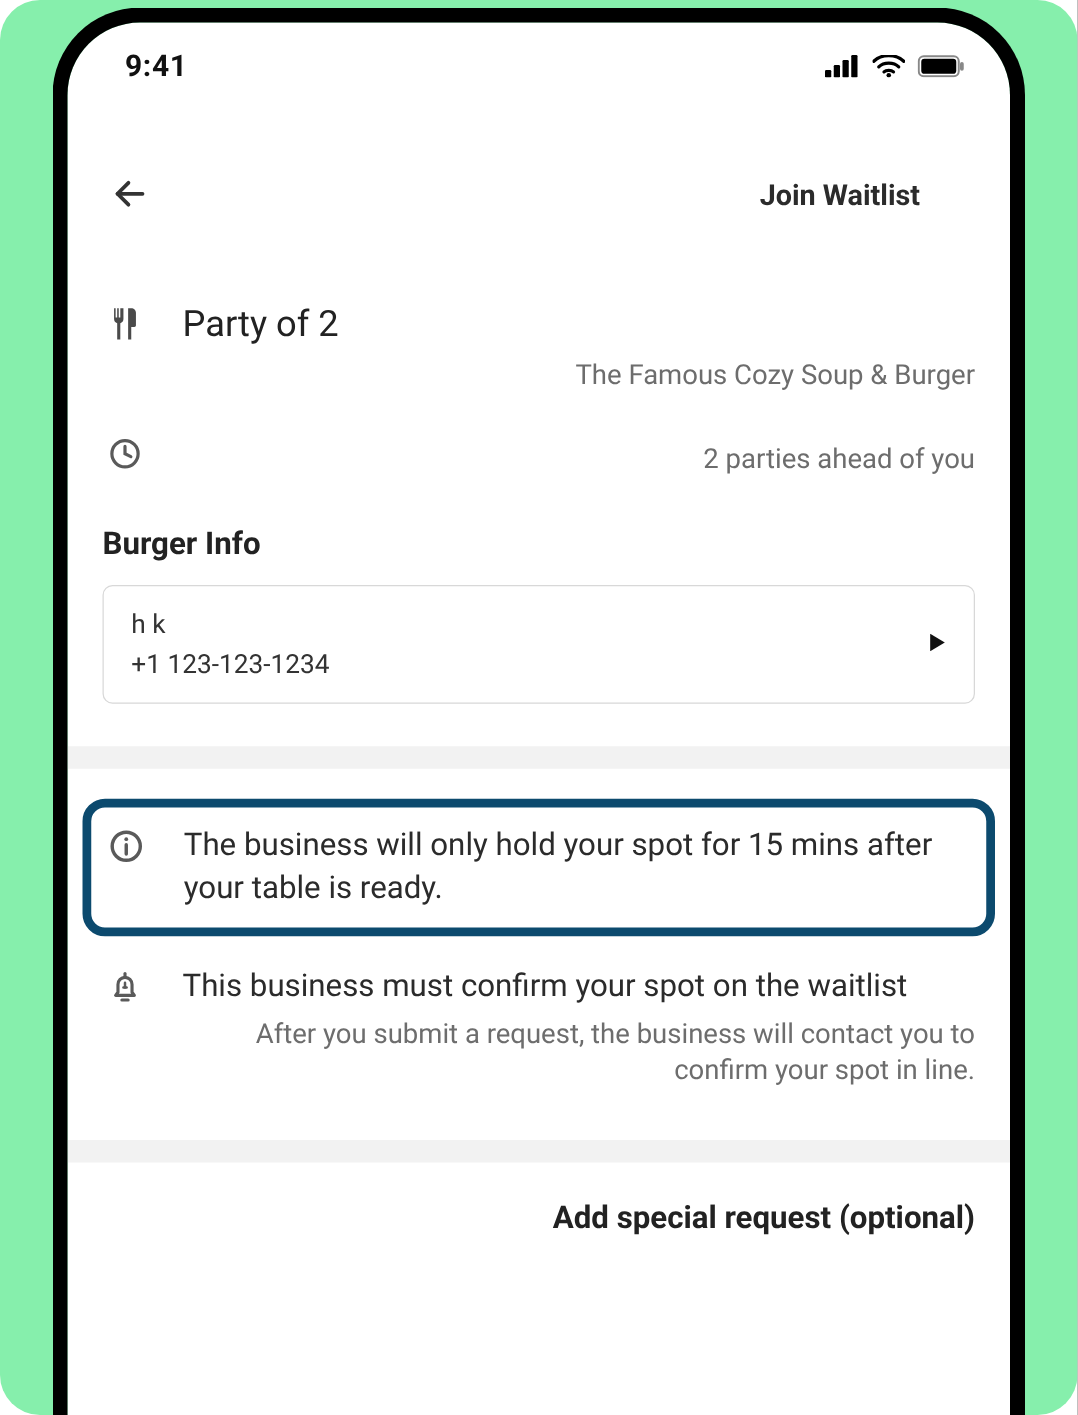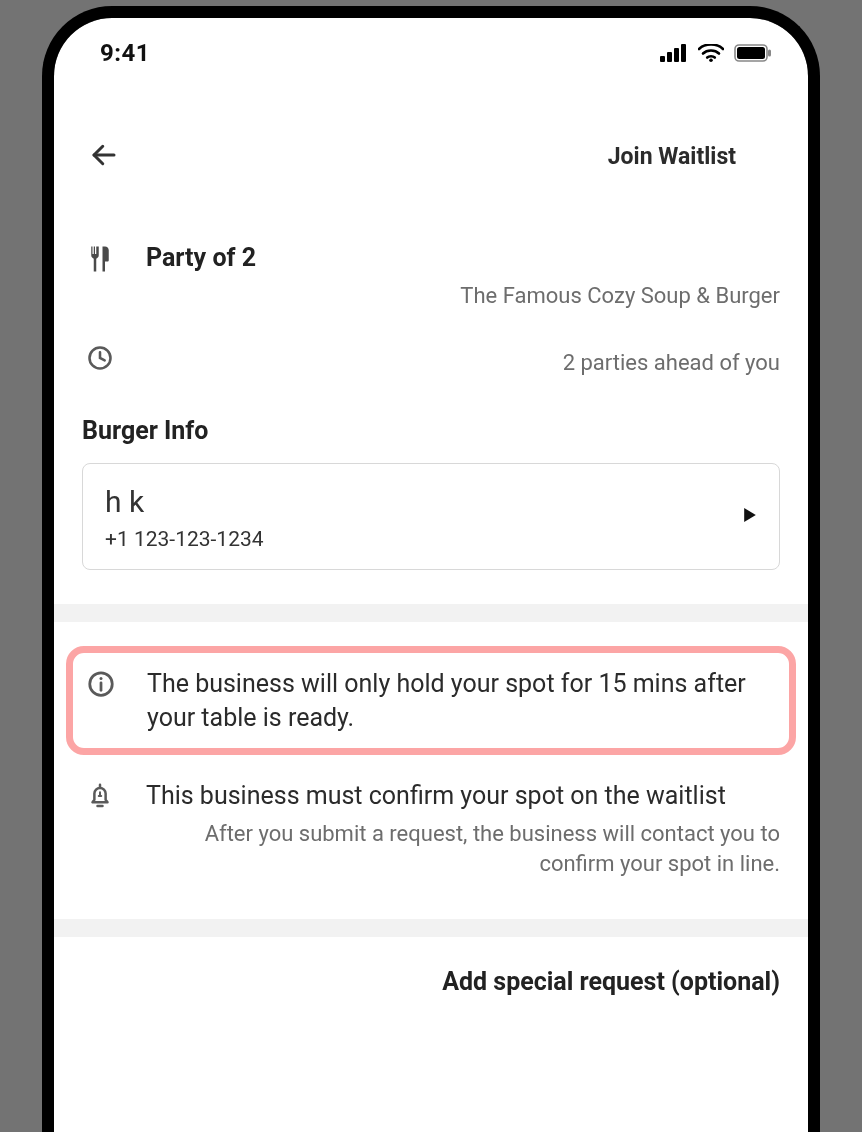--- a/index.html
+++ b/index.html
@@ -1,22 +1,23 @@
 <!DOCTYPE html>
 <html><head>
 <meta charset="utf-8">
 <style>
   * { box-sizing: border-box; margin: 0; padding: 0; }
   html, body { width: 862px; height: 1132px; background: #fff; font-family: -apple-system, BlinkMacSystemFont, "Segoe UI", Roboto, Helvetica, Arial, sans-serif; }
   .device-frame {
     position: relative;
     width: 862px;
     height: 1132px;
-    background: #737373;
+    background: #86efac;
     overflow: hidden;
+    border-radius: 32px;
   }
   .device-border {
     position: absolute;
     top: 6px; left: 42px;
     width: 778px;
     height: 1126px;
     border: 12px solid #000;
     border-bottom: none;
     border-radius: 70px 70px 0 0;
     pointer-events: none;
@@ -75,51 +76,51 @@
     padding: 22px 0 10px 0;
   }
   .info-row .icon-slot {
     width: 36px;
     padding-top: 2px;
     display: flex; justify-content: center;
     color: #555;
     flex-shrink: 0;
   }
   .info-row .text-stack { flex: 1; }
-  .info-row .primary { font-size: 25px; font-weight: 700; color: #222; line-height: 1.3; }
+  .info-row .primary { font-size: 29px; font-weight: 400; color: #222; line-height: 1.3; }
   .info-row .secondary { font-size: 22px; color: #6d6d6d; margin-top: 6px; line-height: 1.35; text-align: right; }
 
   .section-heading {
     font-size: 25px;
     font-weight: 700;
     color: #222;
     margin-top: 28px;
     margin-bottom: 18px;
   }
 
   .contact-card {
     border: 1px solid #d8d8d8;
     border-radius: 8px;
     padding: 18px 22px;
     display: flex;
     align-items: center;
     justify-content: space-between;
   }
-  .contact-card .name { font-size: 30px; color: #333; line-height: 1.3; }
+  .contact-card .name { font-size: 21px; color: #333; line-height: 1.3; }
   .contact-card .phone { font-size: 21px; color: #333; margin-top: 6px; }
   .contact-card .arrow { color: #111; }
 
   .divider-bar {
     height: 18px;
     background: #f2f2f2;
     margin: 34px -28px 0 -28px;
   }
 
   .highlight-box {
-    border: 7px solid #fca5a5;
+    border: 7px solid #0c4a6e;
     border-radius: 18px;
     margin: 24px -16px 10px -16px;
     padding: 14px 10px 14px 10px;
   }
   .highlight-box .info-row { padding: 0; }
 
   .notice-row { padding-top: 10px; }
   .notice-row .primary { font-weight: 400; font-size: 25px; color: #2b2b2b; line-height: 1.35; }
   .notice-row .secondary { font-size: 22px; color: #6d6d6d; }
 

